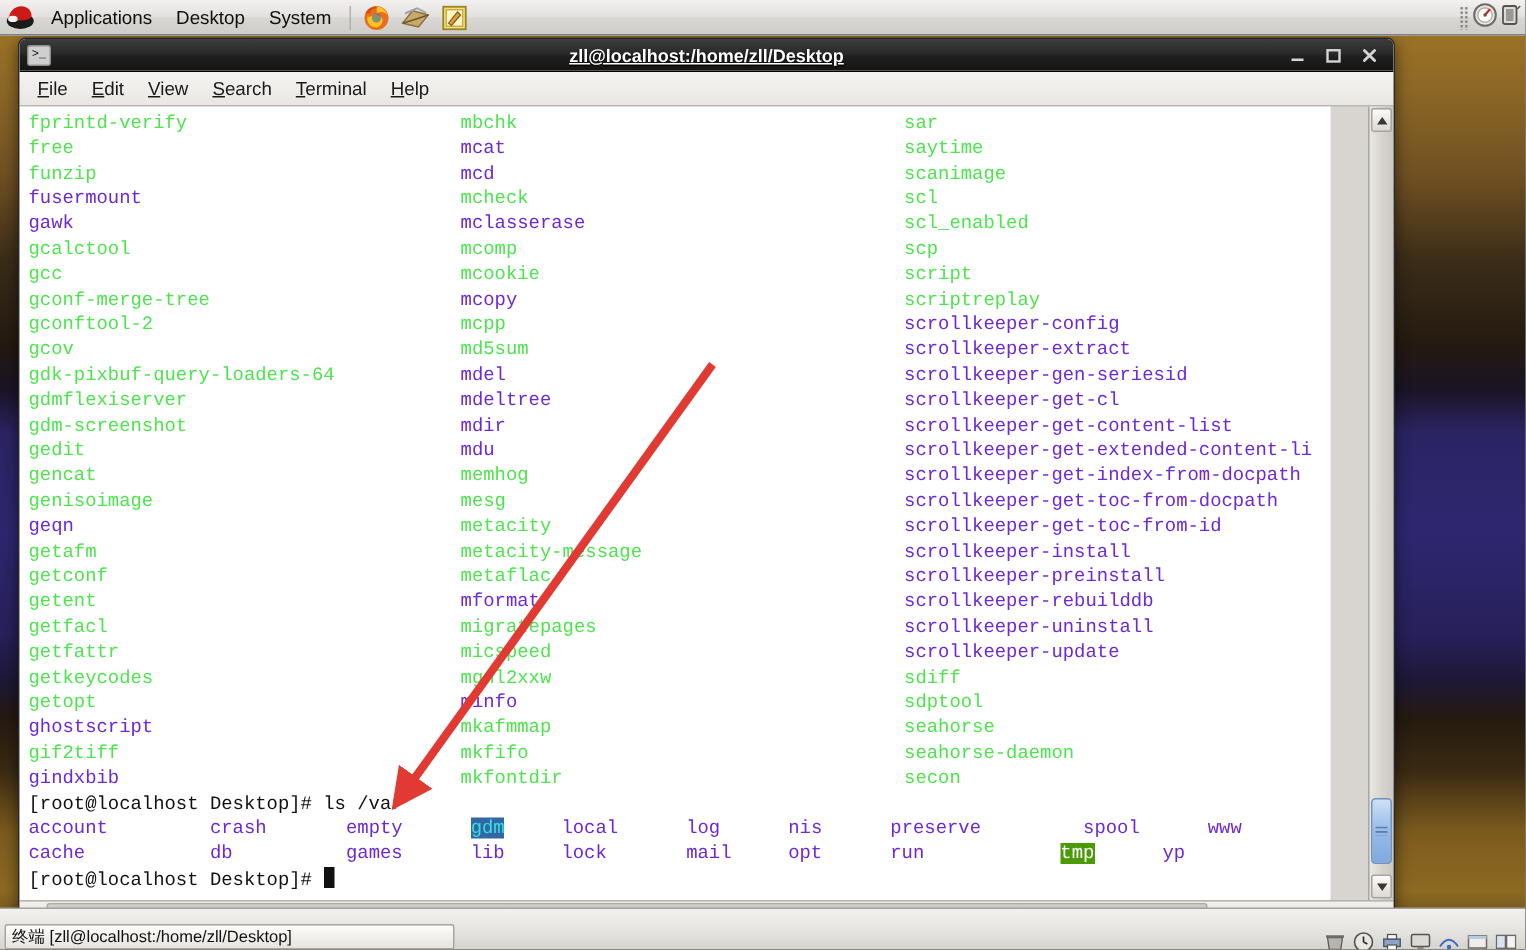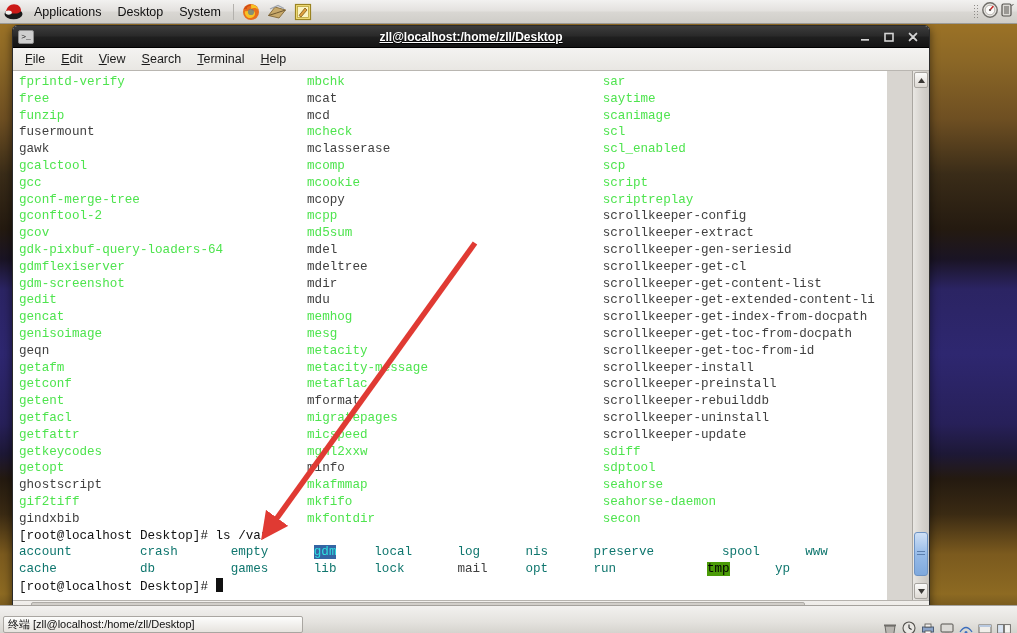--- a/index.html
+++ b/index.html
@@ -116,25 +116,25 @@
     padding: 3px 0 0 6px;
     position: relative; overflow: hidden;
     min-width: 0;
   }
   .term-cols { display: flex; }
   .tcol { white-space: pre; }
   .tcol.c1 { width: 304px; }
   .tcol.c2 { width: 312px; }
   .tcol.c3 { width: 300px; }
   .f-green { color: #4ee44e; }
-  .f-cyan  { color: #404040; }
-  .f-blue  { color: #0f766e; }
+  .f-cyan  { color: #6d28d9; }
+  .f-blue  { color: #6d28d9; }
   .f-black { color: #111111; }
   .hl-blue { background: #3465a4; color: #2ee0e0; }
-  .hl-green { background: #4b9b08; color: #000000; }
+  .hl-green { background: #4b9b08; color: #ffffff; }
 
   .tline { white-space: pre; }
   #cursor-block {
     display: inline-block; width: 7.6px; height: 14px;
     background: #111; vertical-align: -2px;
   }
 
   
   #vscroll {
     flex: 0 0 17px; width: 17px;

